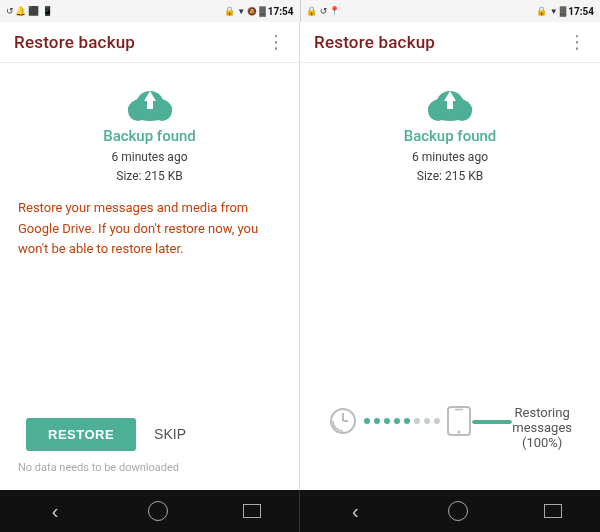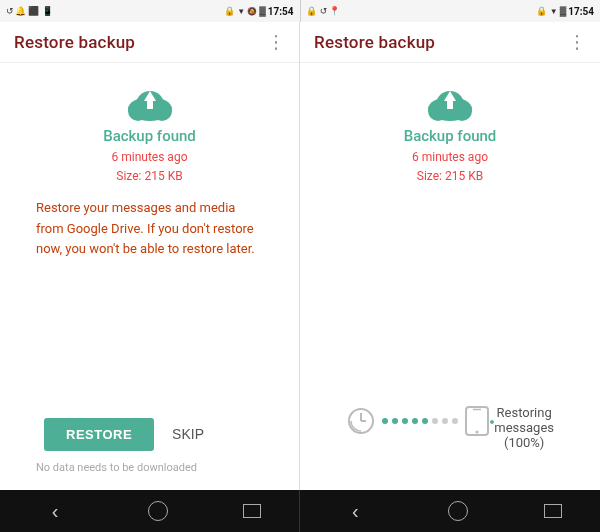--- a/index.html
+++ b/index.html
@@ -47,21 +47,21 @@
     }
     .more-icon {
       font-size: 18px;
       color: #888;
       cursor: pointer;
       line-height: 1;
     }
 
     .screen-content {
       flex: 1;
-      padding: 16px 36px;
+      padding: 16px 18px;
       display: flex;
       flex-direction: column;
       align-items: flex-start;
       position: relative;
     }
 
     .cloud-icon-wrap {
       width: 100%;
       display: flex;
       justify-content: center;
@@ -77,21 +77,21 @@
       width: 100%;
       text-align: center;
       color: #4CAF96;
       font-size: 15px;
       font-weight: 500;
       margin-bottom: 3px;
     }
     .backup-meta {
       width: 100%;
       text-align: center;
-      color: #ef4444;
+      color: #404040;
       font-size: 12px;
       line-height: 1.6;
       margin-bottom: 12px;
     }
 
     .restore-message {
       font-size: 13px;
       color: #c2410c;
       line-height: 1.55;
       margin-bottom: auto;

